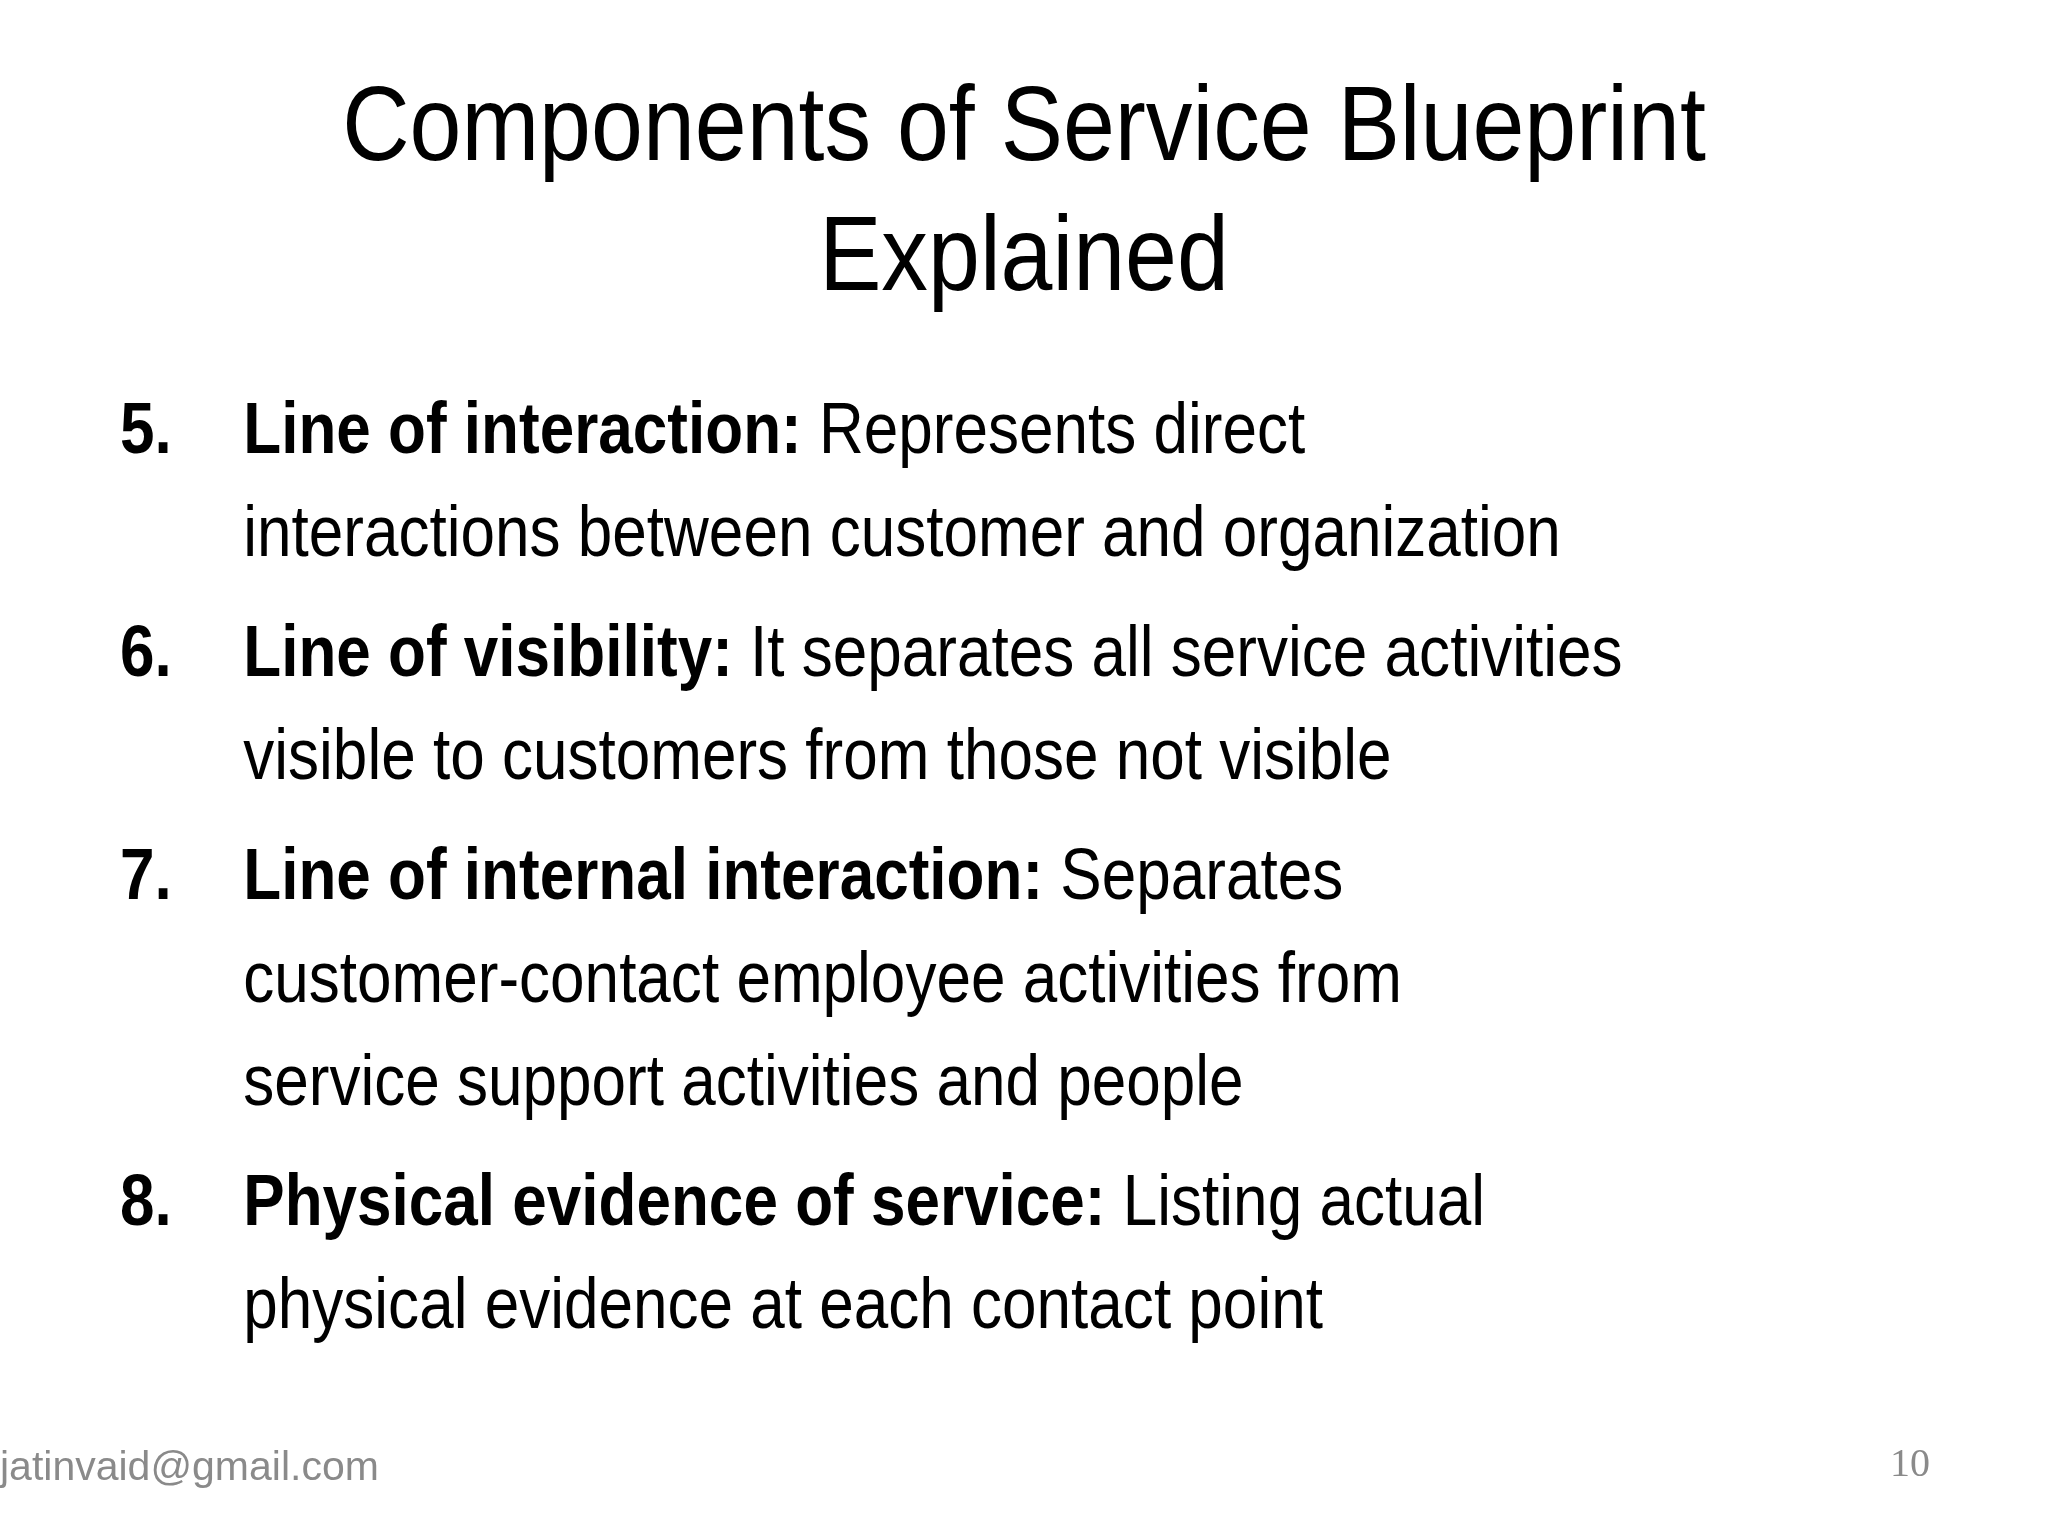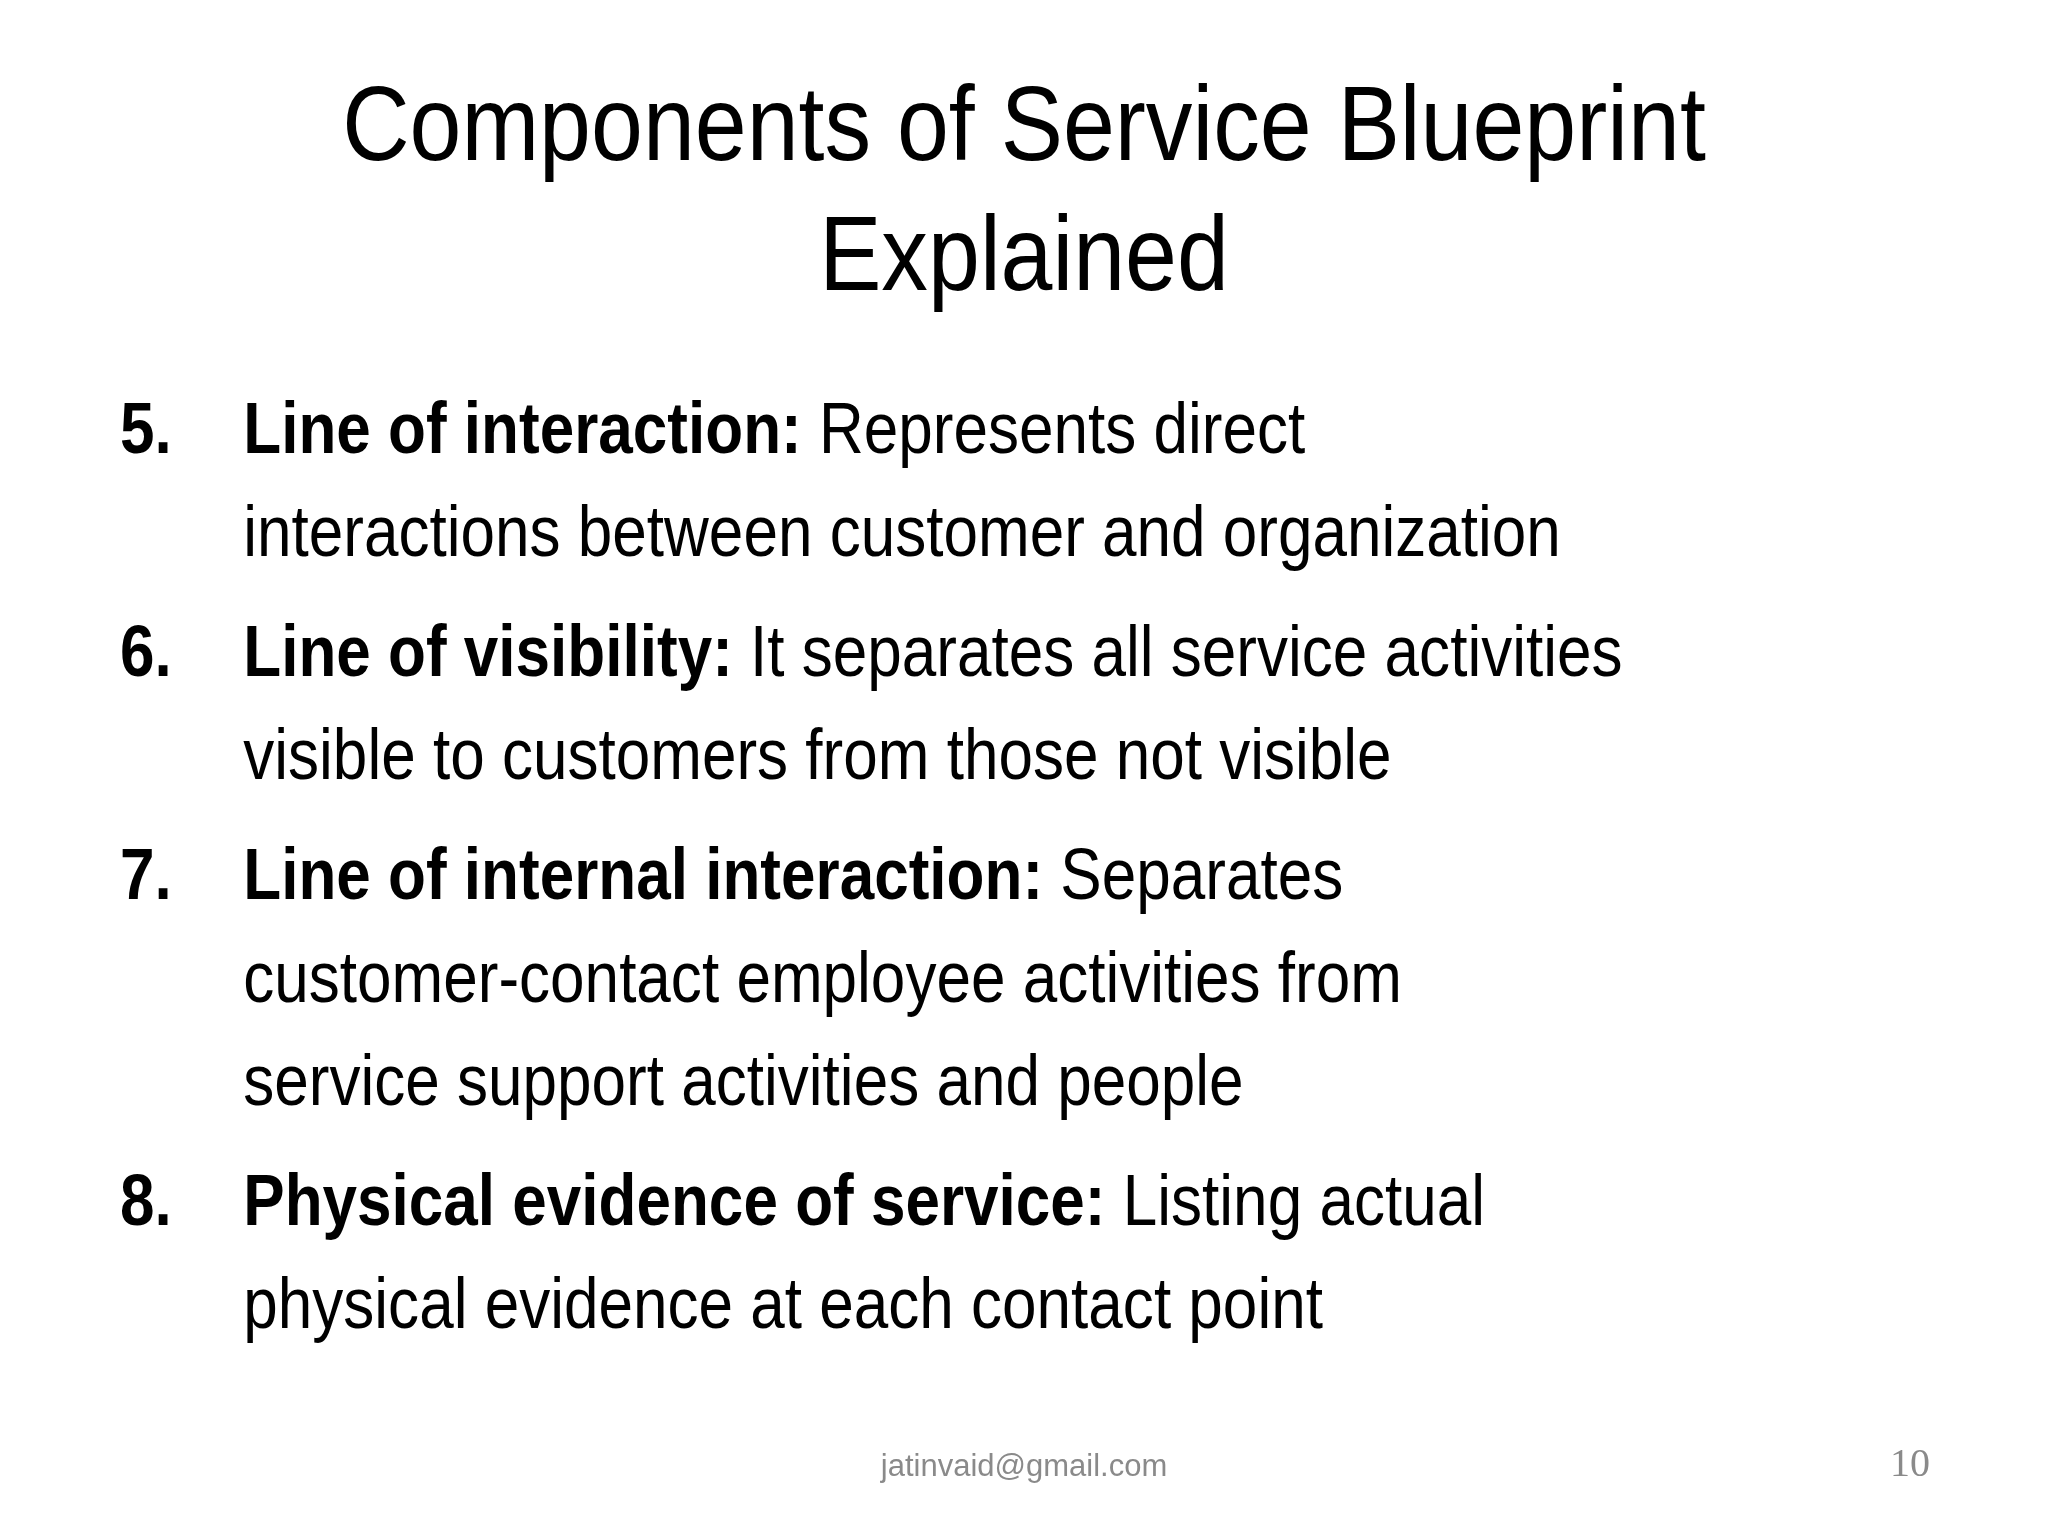--- a/index.html
+++ b/index.html
@@ -57,22 +57,22 @@
   .item-text { flex: 1 1 auto; }
   .text-line { white-space: nowrap; }
   .item-lead { font-weight: 700; }
 
   
   .footer-email {
     position: absolute;
     left: 0;
     right: 0;
     top: 1446px;
-    text-align: center;
-    font-size: 31px;
+    text-align: left;
+    font-size: 41px;
     line-height: 40px;
     color: var(--muted, #8a8a8a);
   }
   .footer-page-number {
     position: absolute;
     right: 118px;
     top: 1440px;
     font-size: 40px;
     line-height: 46px;
     color: var(--muted, #8a8a8a);

